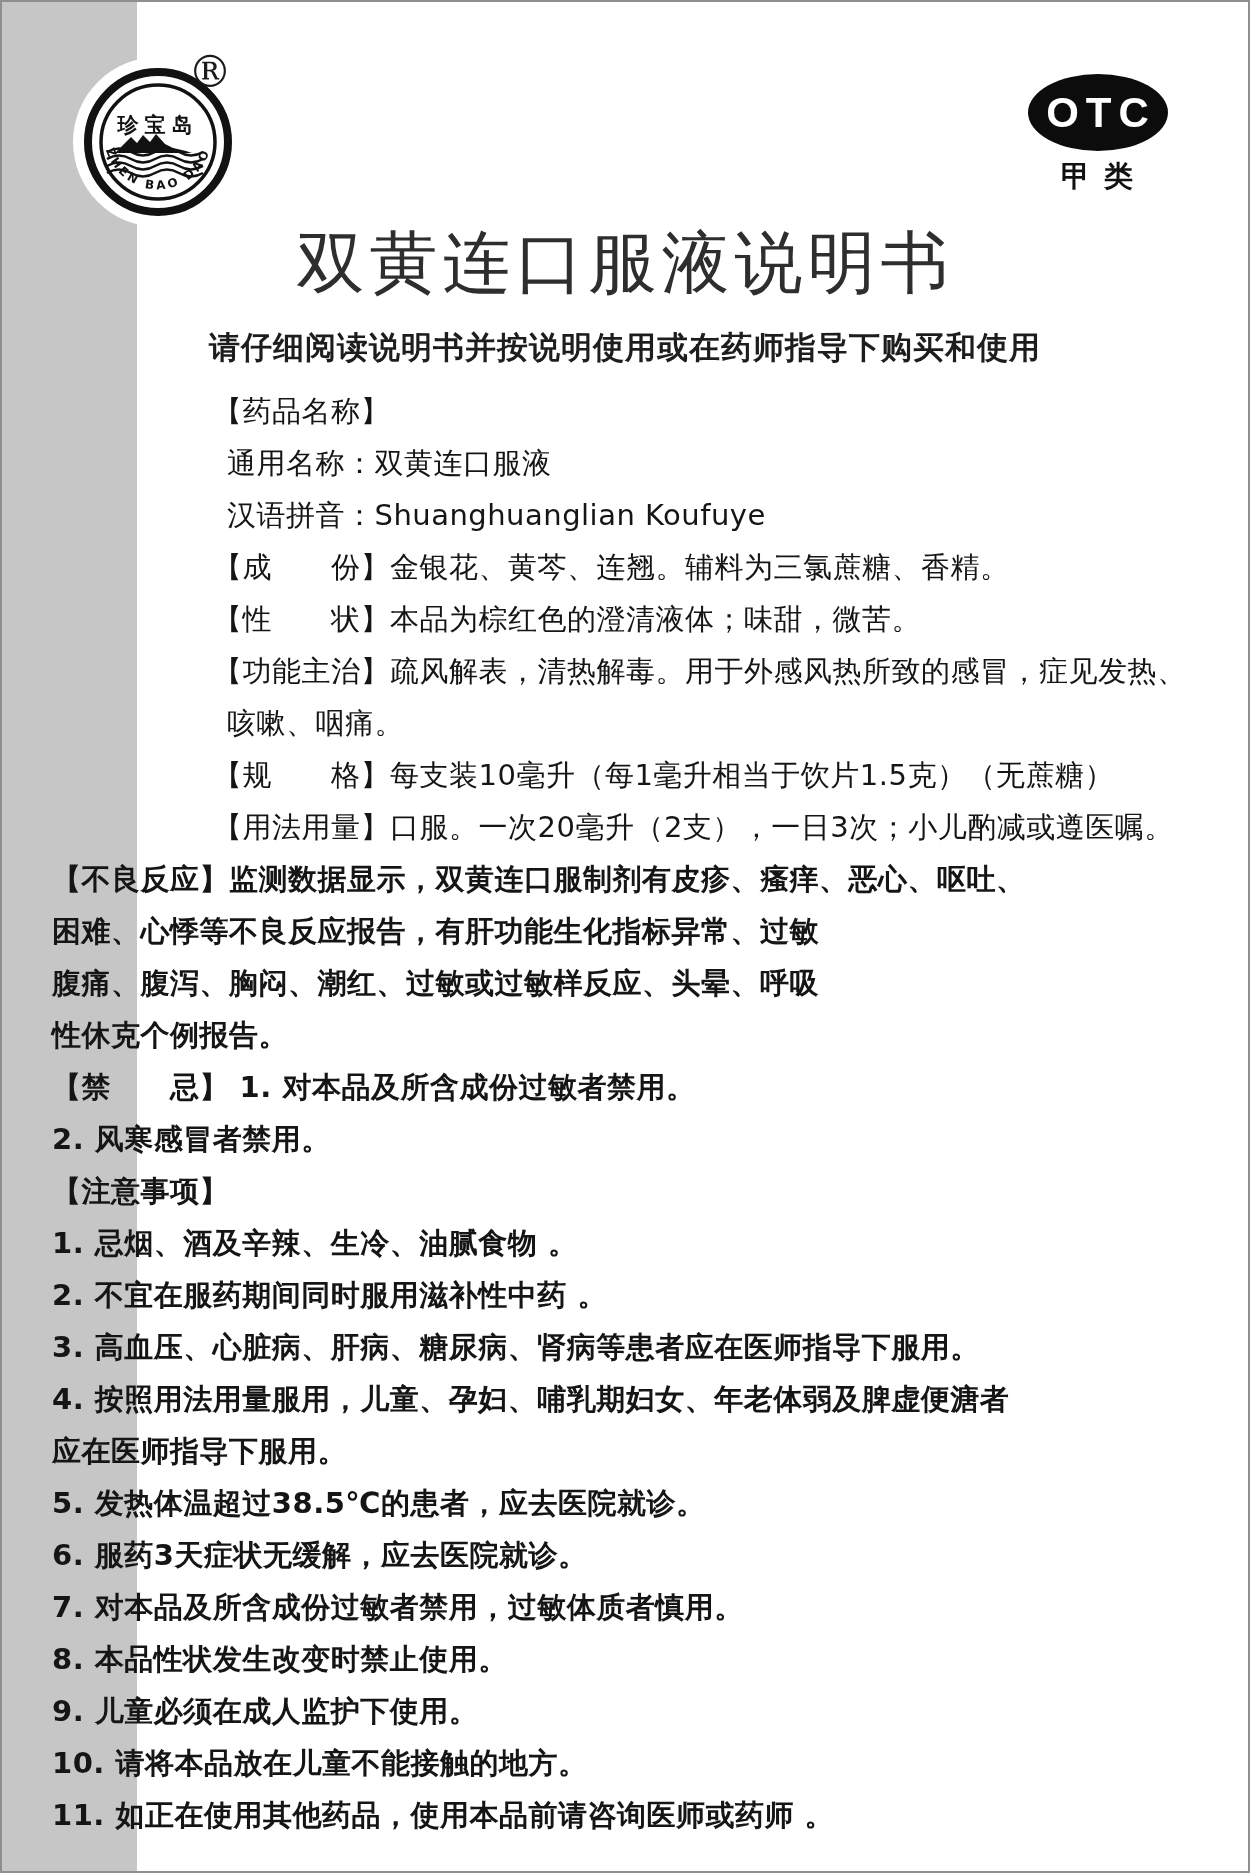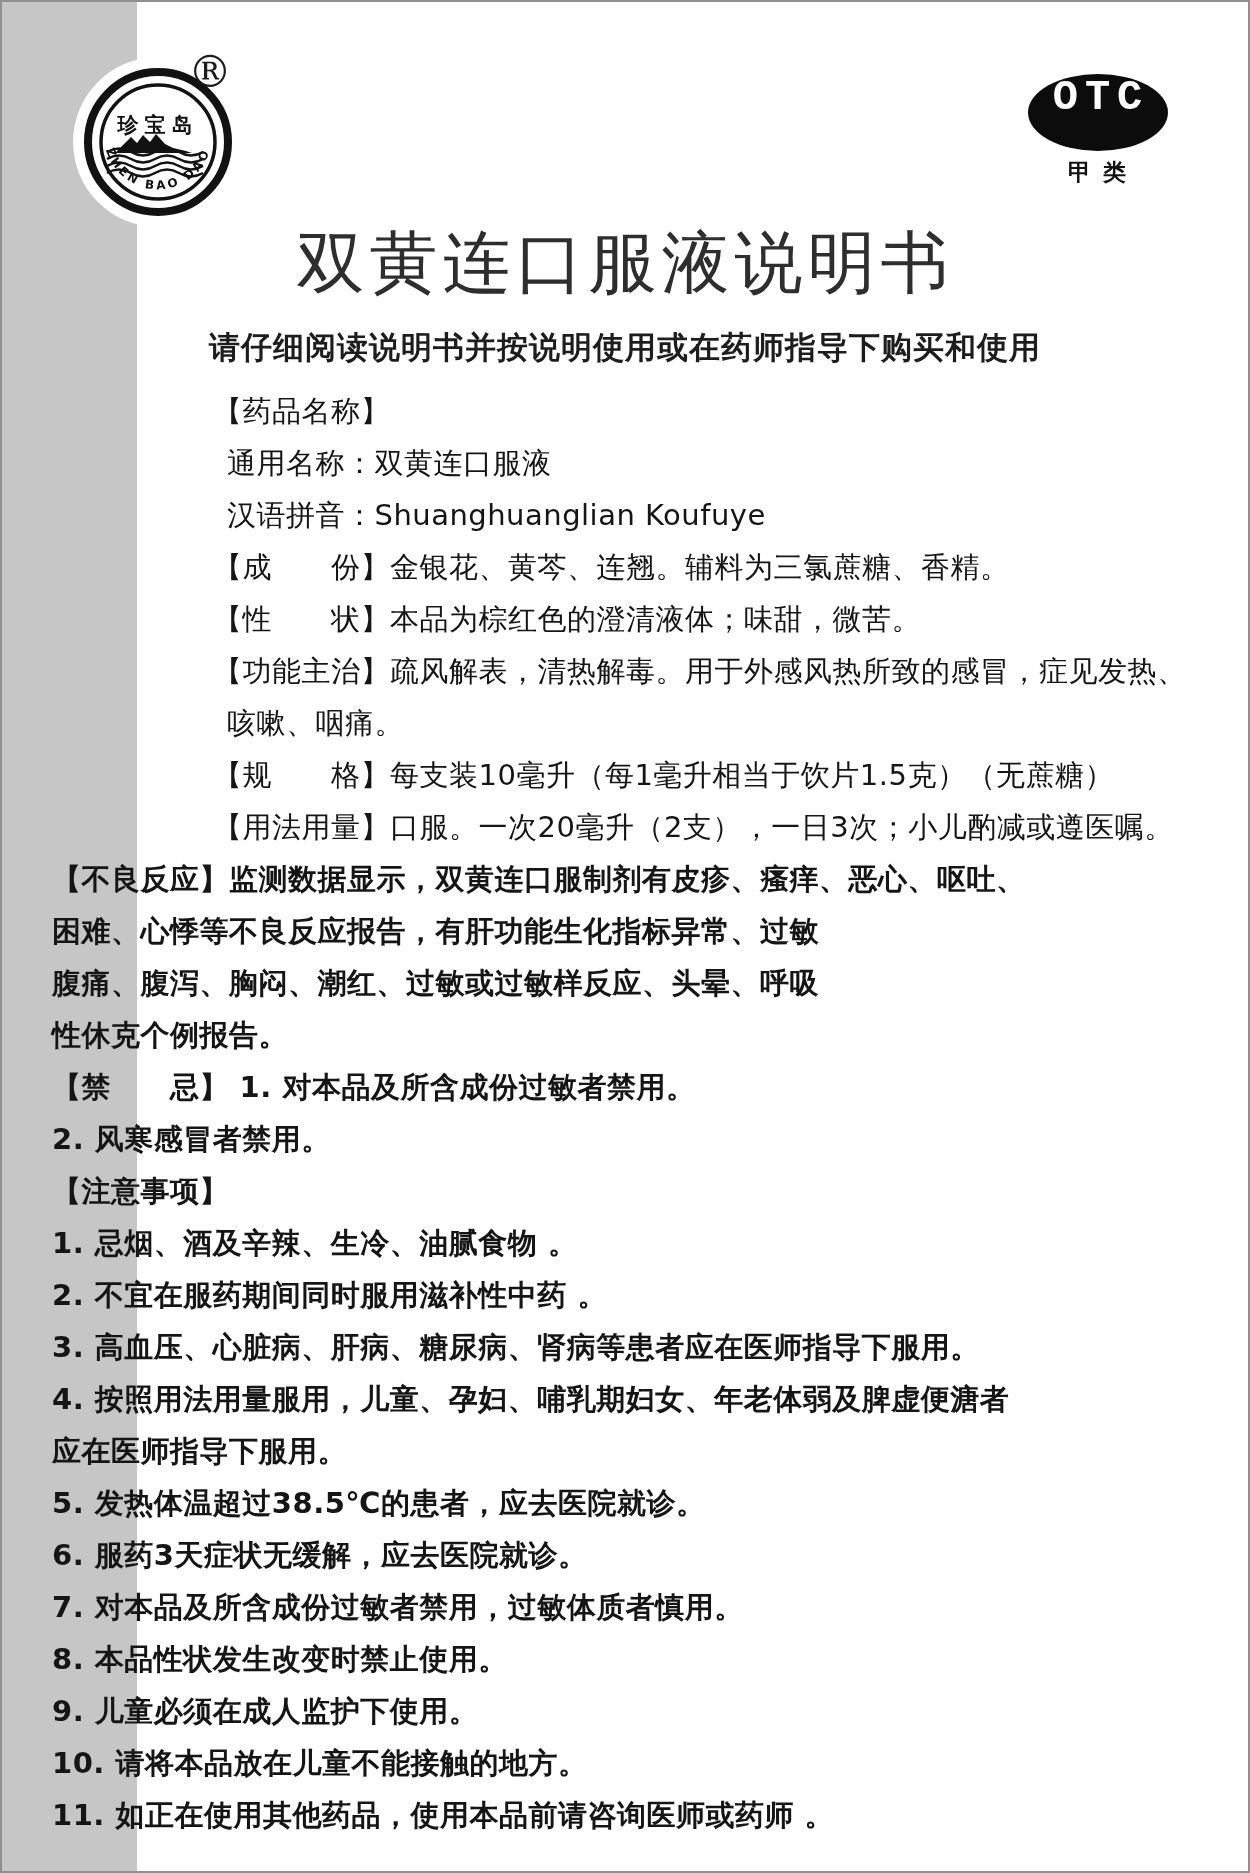--- a/index.html
+++ b/index.html
@@ -19,28 +19,28 @@
   }
   .logo{position:absolute;left:70px;top:54px;}
   .regmark{
     position:absolute;left:186px;top:48px;
     font-family:"DejaVu Serif","Liberation Serif",serif;
     font-size:44px;color:#1b1b1b;line-height:1;
   }
   .otc{
     position:absolute;left:1026px;top:72px;width:140px;height:77px;
     border-radius:50%;
-    display:flex;justify-content:center;
-    font-family:Liberation Mono, monospace;
+    display:flex;align-items:center;justify-content:center;
+    font-family:Liberation Sans, sans-serif;
     font-weight:bold;font-size:42px;letter-spacing:7px;
     padding-left:6px;box-sizing:border-box;
   }
   .otc-cat{
     position:absolute;left:1026px;top:155px;width:140px;
-    text-align:center;font-size:23px;font-weight:bold;
+    text-align:center;font-size:29px;font-weight:bold;
     letter-spacing:2px;color:#111;
   }
   .title{
     position:absolute;left:0;top:226px;width:100%;
     text-align:center;
     font-family:"Liberation Serif","DejaVu Serif",serif;
     font-size:68px;font-weight:400;letter-spacing:5px;
     color:#2e2e2e;line-height:1.05;white-space:pre;
   }
   .subtitle{

